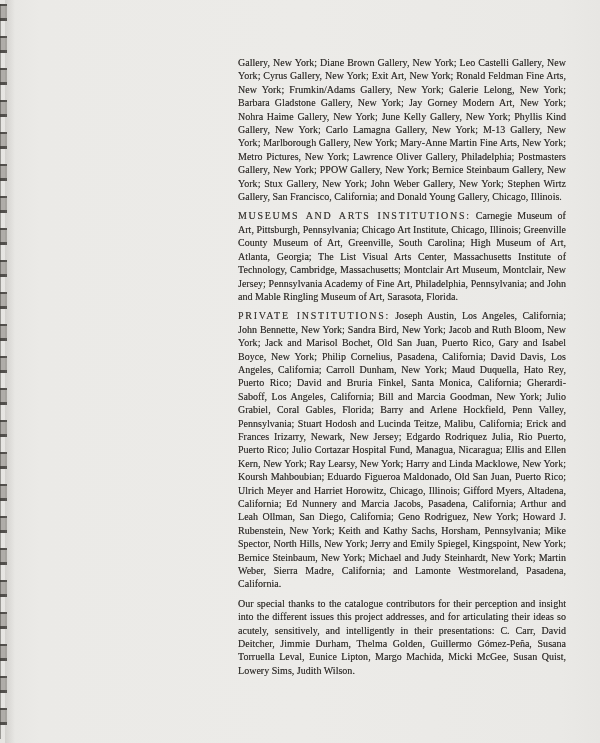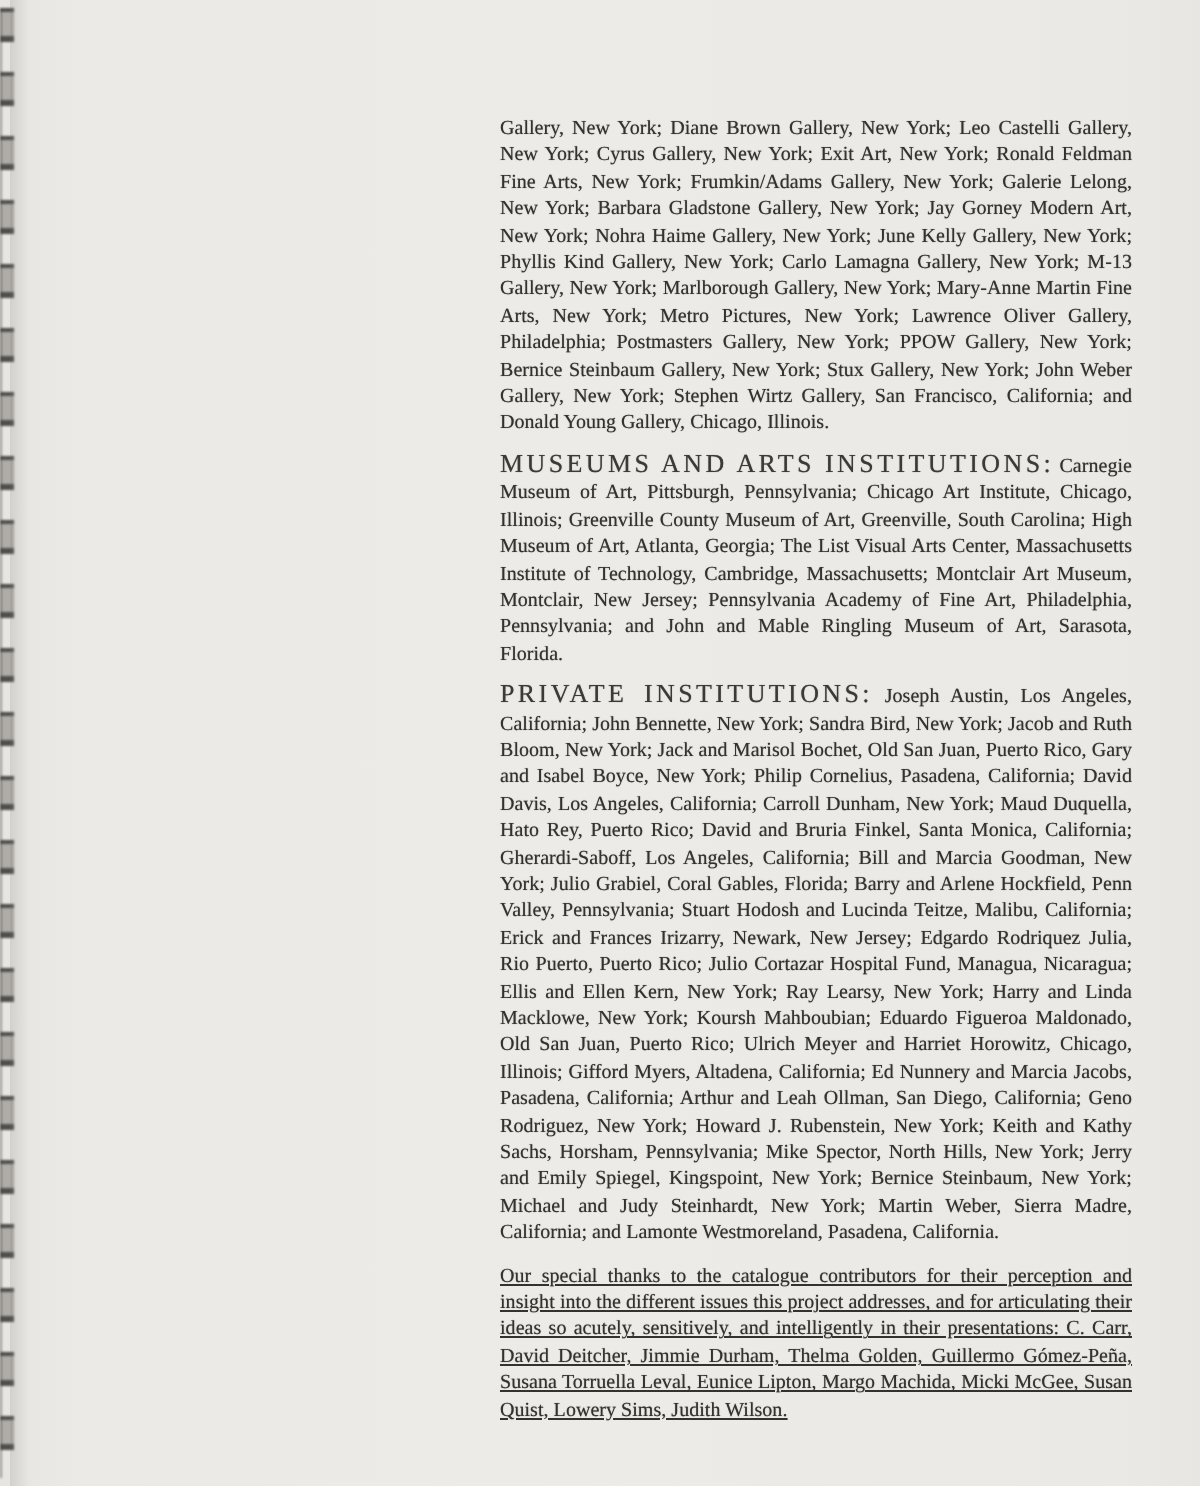--- a/index.html
+++ b/index.html
@@ -44,32 +44,31 @@
   }
   .text-block {
     position: absolute;
     left: 238px;
     top: 56px;
     width: 328px;
     color: #34312e;
     text-shadow: 0 0 0.5px rgba(52, 49, 46, 0.65);
   }
   .para {
-    margin: 0 0 6px 12px;
+    margin: 0 0 6px 0;
     font-size: 10px;
     line-height: 13.4px;
     text-align: justify;
     letter-spacing: 0.02px;
   }
   .para:last-child {
     margin-bottom: 0;
-    text-decoration: underline;
   }
   .para-label {
-    font-size: 13px;
+    font-size: 10px;
     letter-spacing: 1.7px;
     color: #3d3a36;
   }
 </style>
 </head>
 <body>
 
 <div class="page">
 
   <div class="binding"></div>

